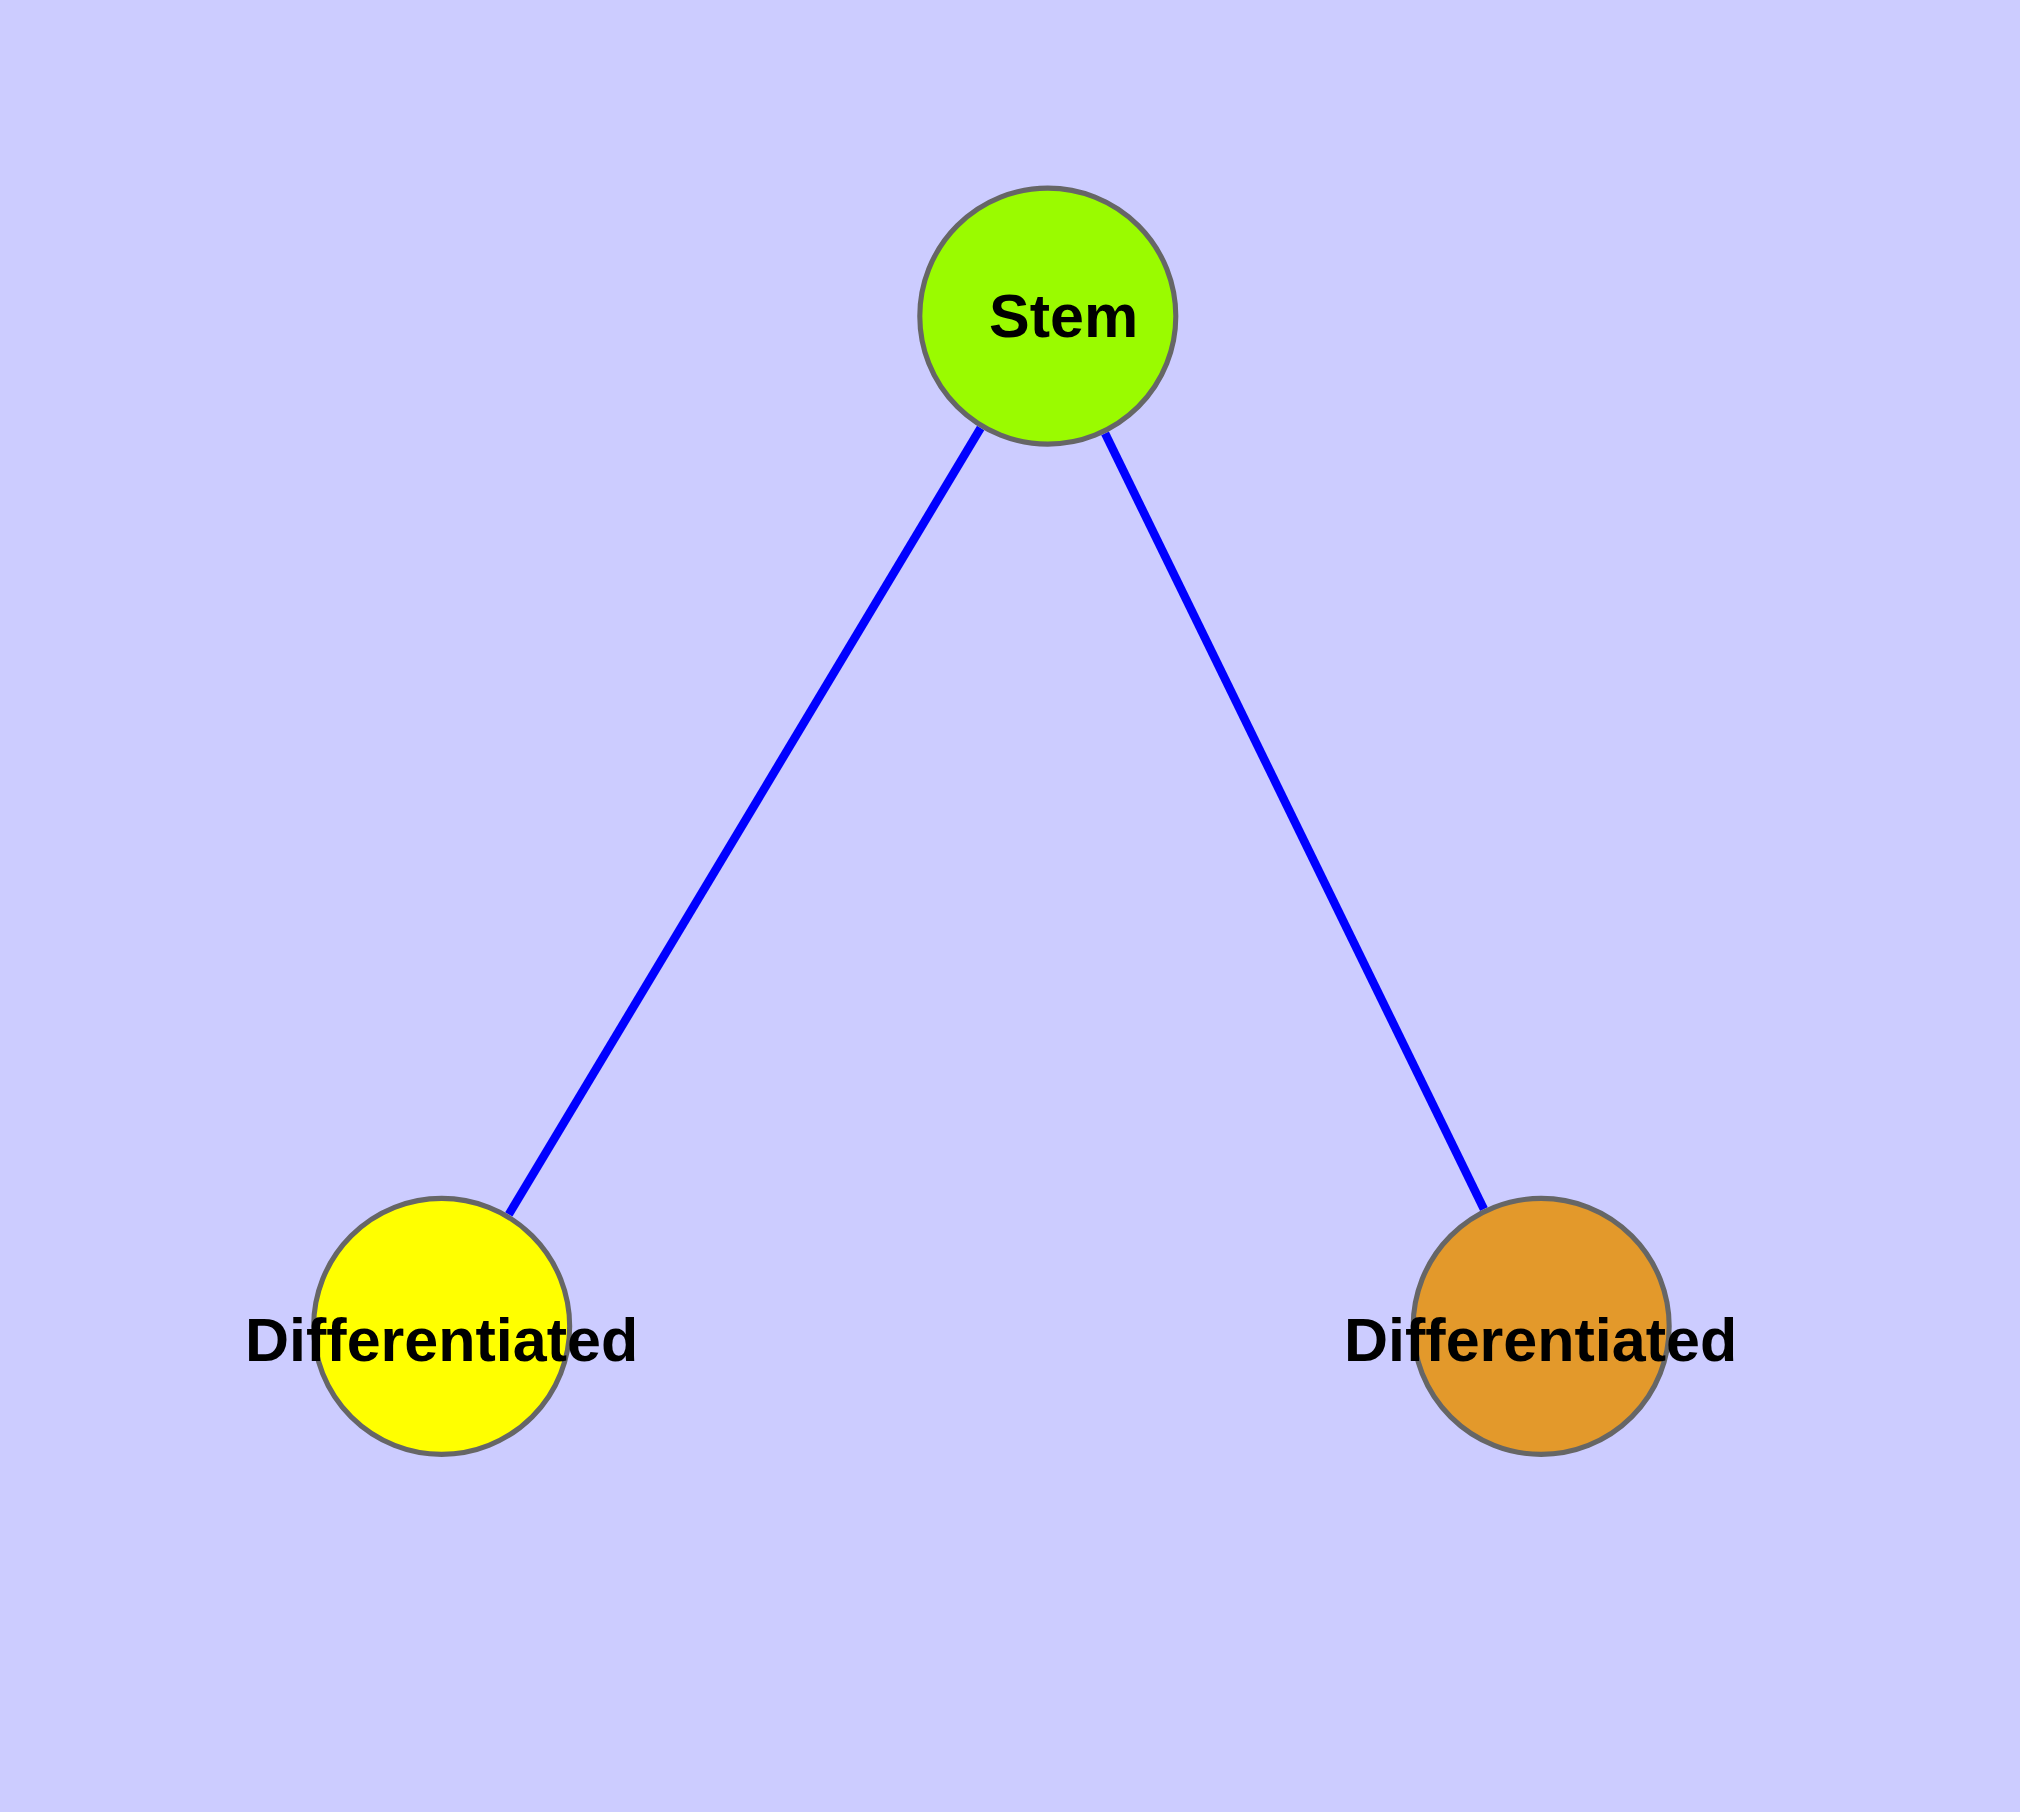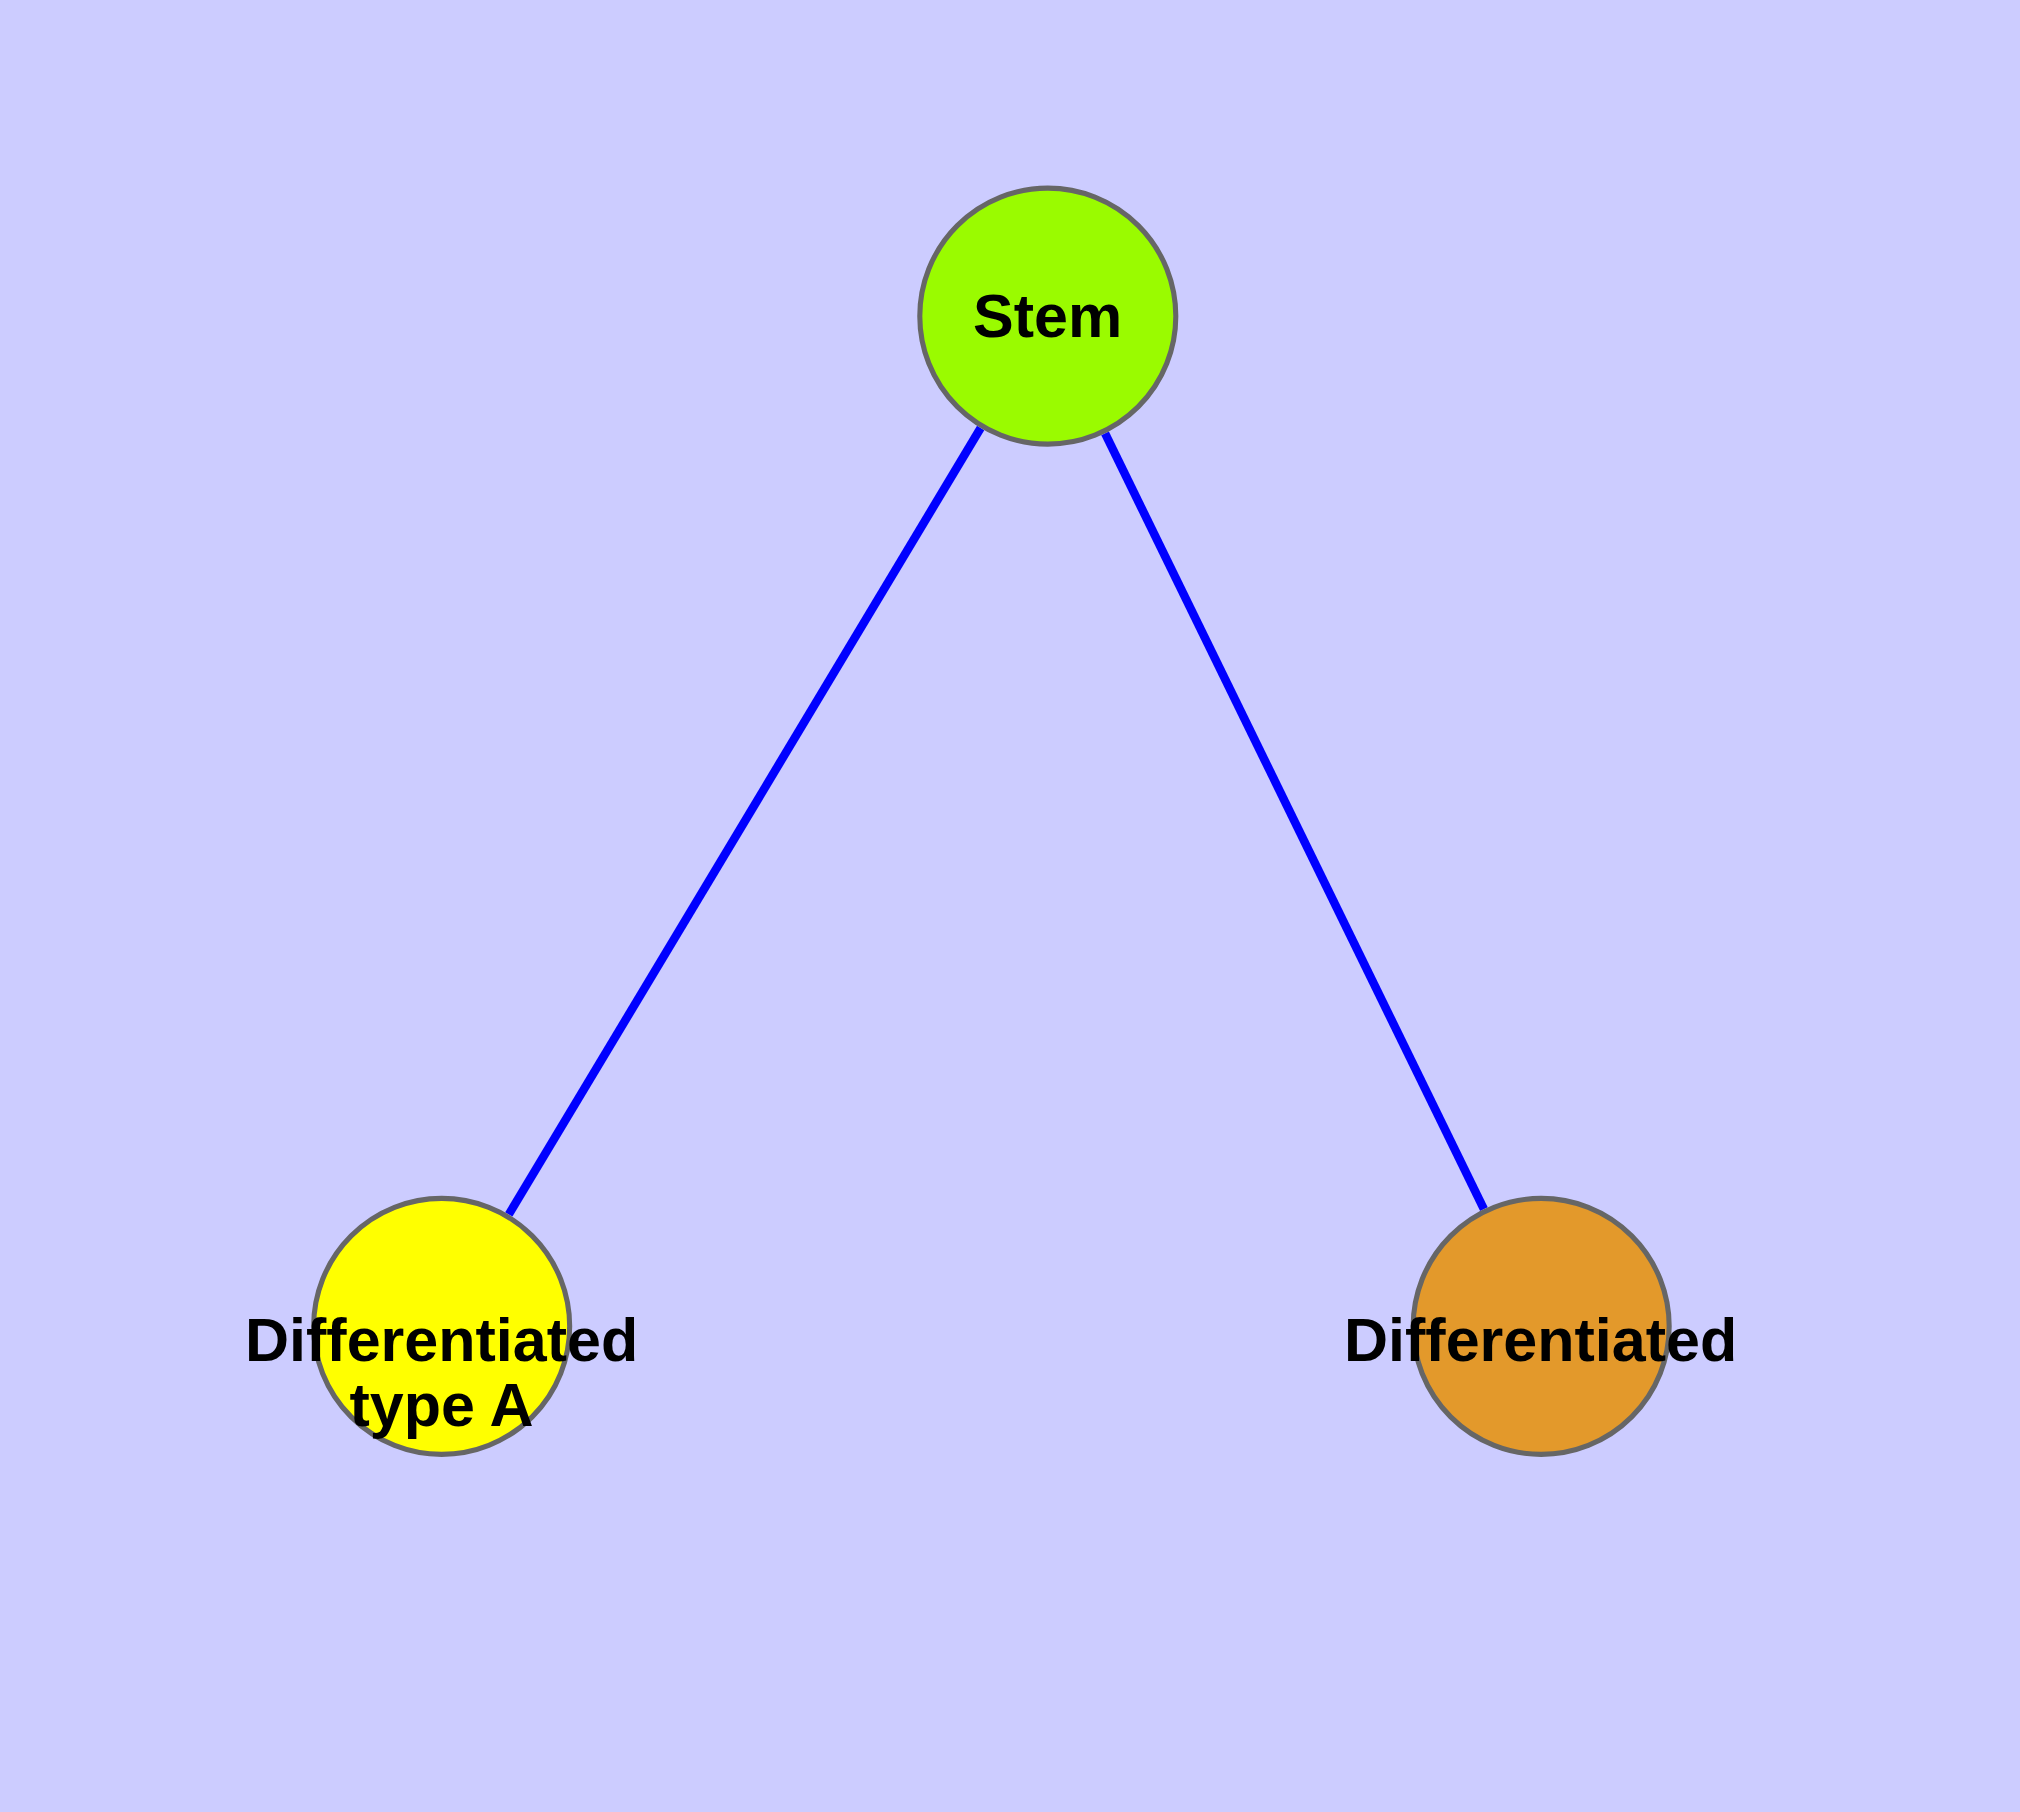--- a/index.html
+++ b/index.html
@@ -52,19 +52,19 @@
         <line x1="1303.5675559177141" y1="511.38578462872033" x2="1750.4324440822859" y2="1426.6142153712797" stroke="#0000ff" stroke-width="10" stroke-linecap="butt"></line>
       </g>
     <g id="node-layer">
         <circle cx="1236" cy="373" r="151" fill="#9afb00" stroke="#666666" stroke-width="6"></circle>
         <circle cx="521" cy="1565" r="151" fill="#ffff00" stroke="#666666" stroke-width="6"></circle>
         <circle cx="1818" cy="1565" r="151" fill="#e3992b" stroke="#666666" stroke-width="6"></circle>
       </g>
   </svg>
 
   <div id="label-layer">
-      <div class="node-label root" style="color: rgb(0, 0, 0); font-size: 61px; left: 973px; top: 284px;"><span style="display: block;">Stem</span></div>
-      <div class="node-label leaf" style="color: rgb(0, 0, 0); font-size: 61px; left: 245px; top: 1262px;"><span style="display: block;">Differentiated</span><span style="display: block;">type A</span></div>
+      <div class="node-label root" style="color: rgb(0, 0, 0); font-size: 61px; left: 973px; top: 284px;"><span style="display: block; margin-left: 16px;">Stem</span></div>
+      <div class="node-label leaf" style="color: rgb(0, 0, 0); font-size: 61px; left: 245px; top: 1262px;"><span style="display: block;">Differentiated</span></div>
       <div class="node-label leaf" style="color: rgb(0, 0, 0); font-size: 61px; left: 1344px; top: 1262px;"><span style="display: block;">Differentiated</span></div>
     </div>
 
 </div>
 
 
 </body></html>

